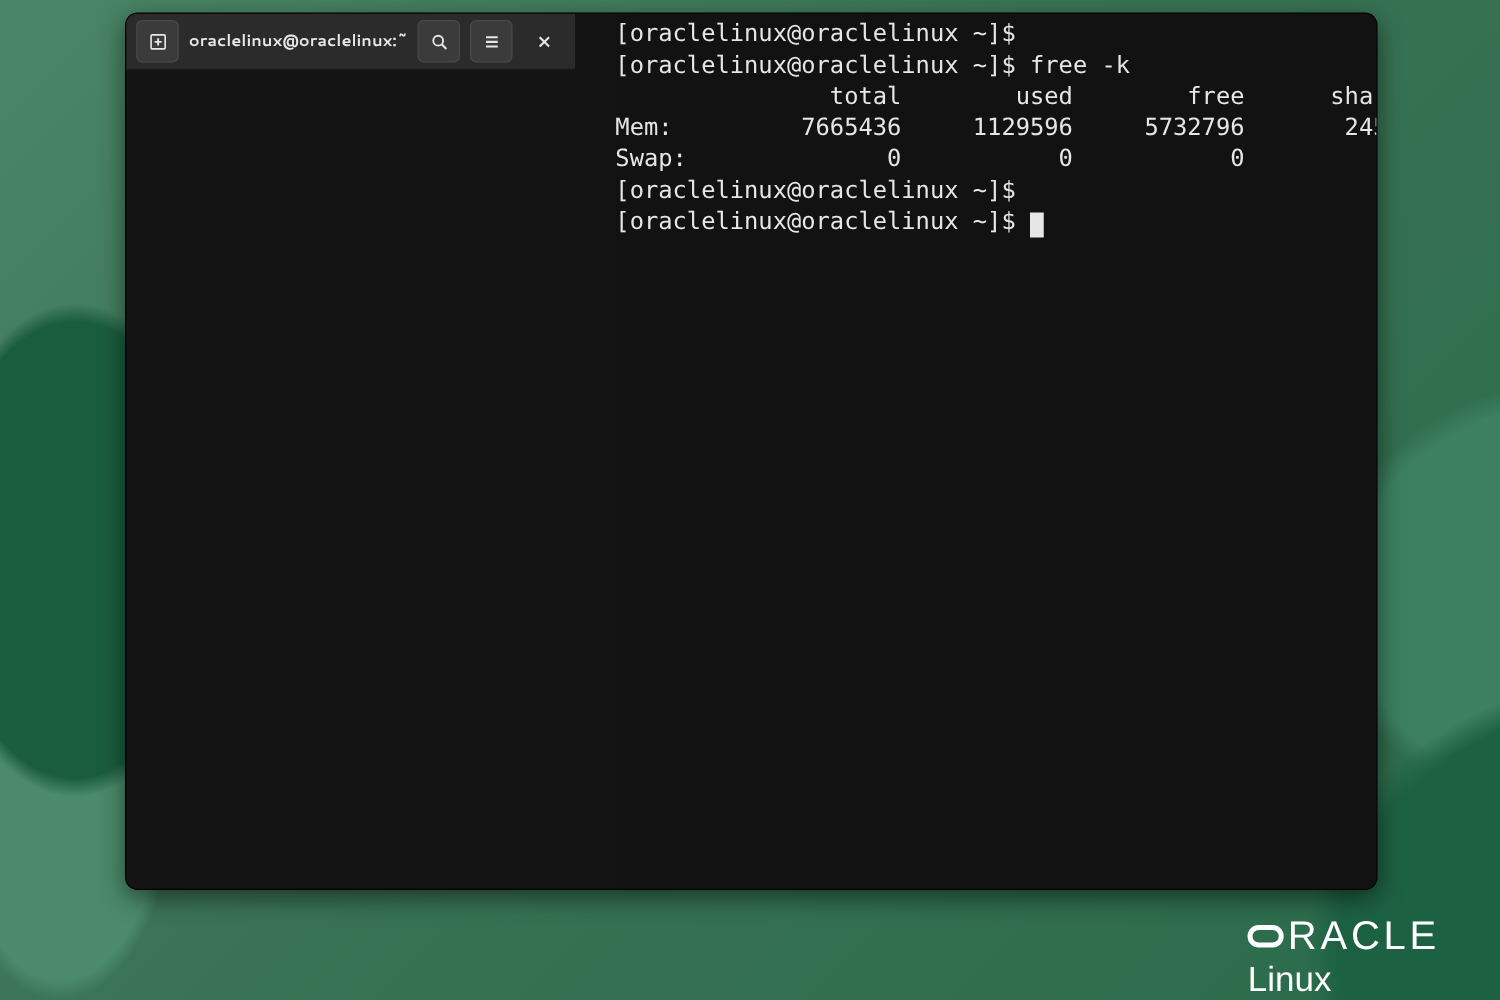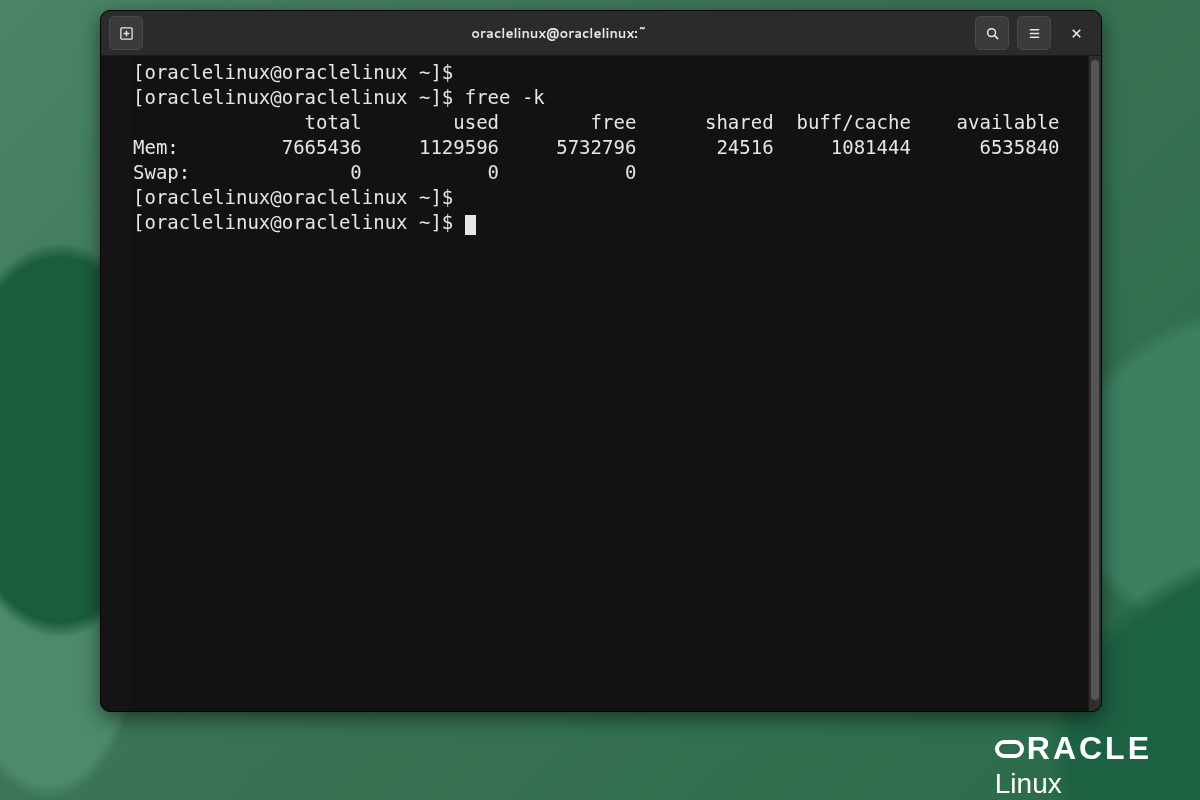--- a/index.html
+++ b/index.html
@@ -26,21 +26,21 @@
   
   .brand {
     position: absolute;
     right: 48px;
     bottom: 0px;
     color: #ffffff;
     text-align: left;
   }
   .brand .oracle {
     font-family: "Arial Narrow", Arial, sans-serif;
-    font-weight: 700;
+    font-weight: 400;
     font-stretch: condensed;
     font-size: 32px;
     letter-spacing: 3px;
     line-height: 1;
     display: flex;
     align-items: center;
     gap: 2px;
   }
   .brand .oracle .o-glyph {
     display:inline-block;
@@ -65,21 +65,21 @@
     position: absolute;
     left: 100px;
     top: 10px;
     width: 1000px;
     height: 700px;
     background: #141414;
     border: 1px solid #000;
     border-radius: 10px;
     box-shadow: 0 6px 20px rgba(0,0,0,0.5);
     display: flex;
-    flex-direction: column;
+    flex-direction: row;
     overflow: hidden;
   }
   .titlebar {
     height: 44px;
     background: #2b2b2b;
     border-bottom: 1px solid #1b1b1b;
     display: flex;
     align-items: center;
     padding: 0 8px;
     gap: 8px;

